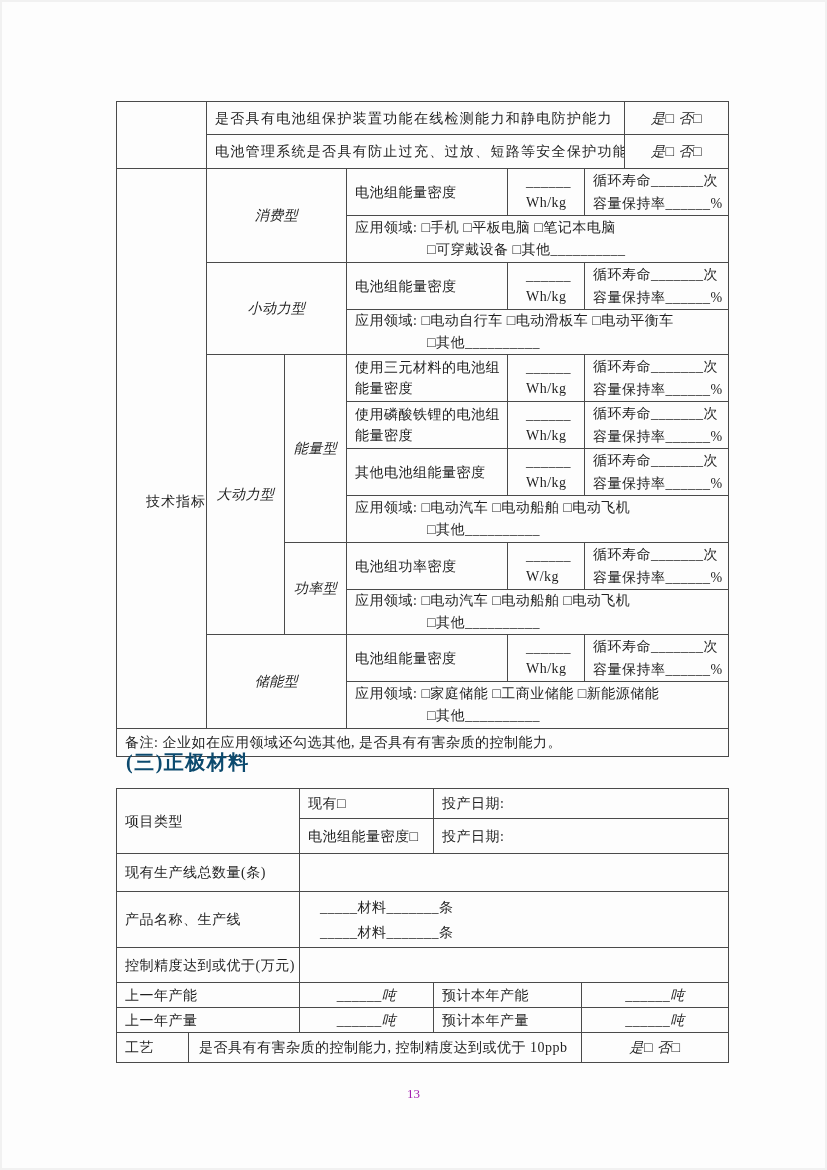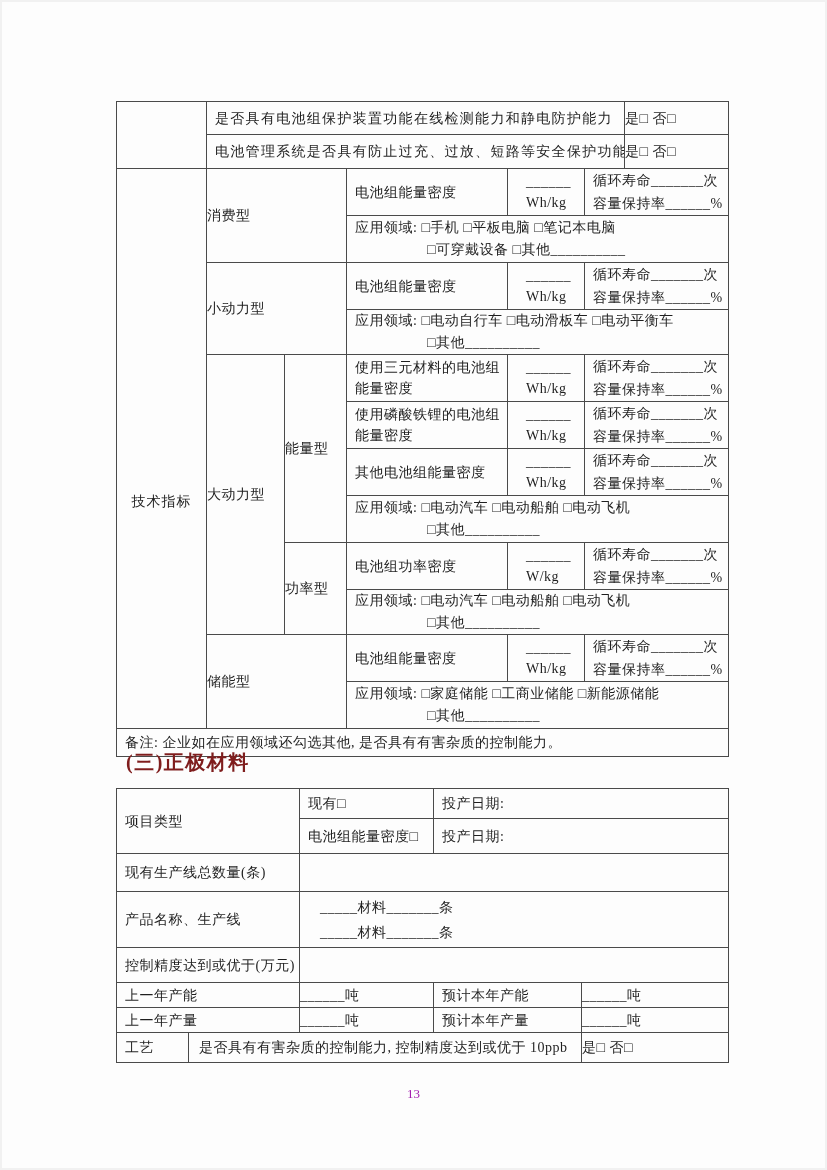--- a/index.html
+++ b/index.html
@@ -11,34 +11,34 @@
   table{border-collapse:collapse;table-layout:fixed;position:absolute;background:#fdfdfd;}
   td{
     border:1px solid #4a4a4a;font-size:14px;color:#1f1f1f;
     vertical-align:middle;padding:0;letter-spacing:0.5px;line-height:21px;
     overflow:hidden;white-space:nowrap;
   }
   .t1{left:116px;top:101px;width:612px;}
   .t2{left:116px;top:788px;width:612px;}
   .pl8{padding-left:8px;}
   .pl10{padding-left:10px;}
-  .ctr{text-align:left;}
+  .ctr{text-align:center;font-style:italic;}
   .q{letter-spacing:1.3px;padding-left:8px;}
   .wrap{white-space:normal;line-height:21px;}
   .tech{
-    vertical-align:top;text-align:center;padding-top:322px;letter-spacing:1px;
+    vertical-align:top;text-align:right;padding-top:322px;letter-spacing:1px;
   }
   .app div{line-height:22px;}
   .app .ind{padding-left:72px;}
   .unitcell div{line-height:21px;margin-left:8px;}
   .cyc div{line-height:23px;}
   .mat div{line-height:25px;padding-left:20px;letter-spacing:0.5px;}
   .heading{
     position:absolute;left:126px;top:749px;font-size:20px;font-weight:bold;
-    letter-spacing:1.5px;color:#7f1d1d;
+    letter-spacing:1.5px;color:#0c4a6e;
   }
   .pageno{
     position:absolute;left:0;top:1086px;width:827px;text-align:center;
     font-size:13px;color:#a21caf;
   }
 </style>
 </head>
 <body>
 
 <div class="page">

